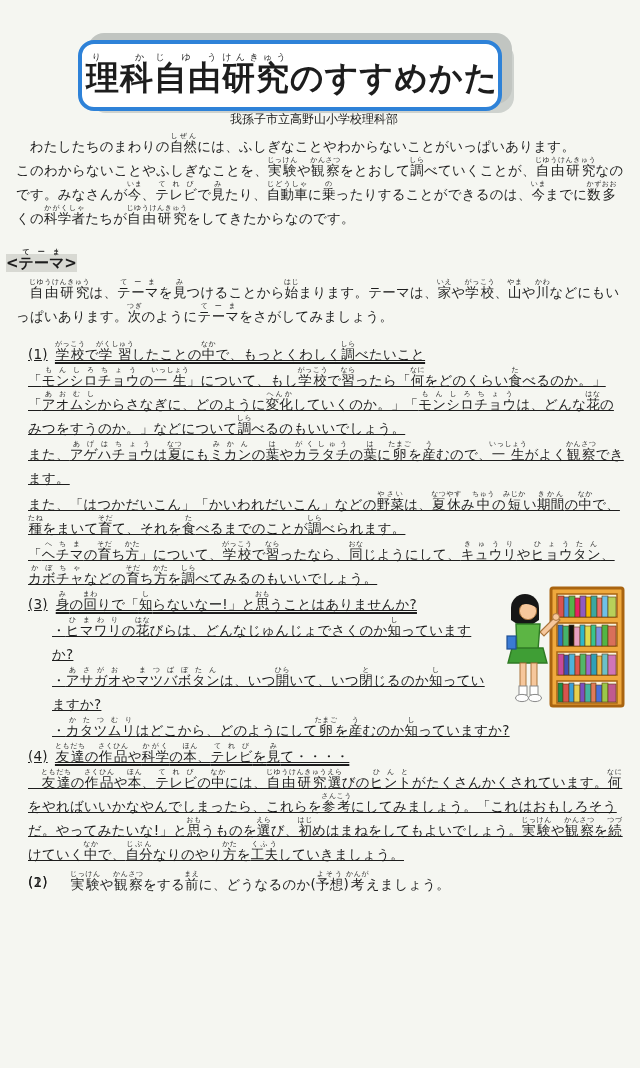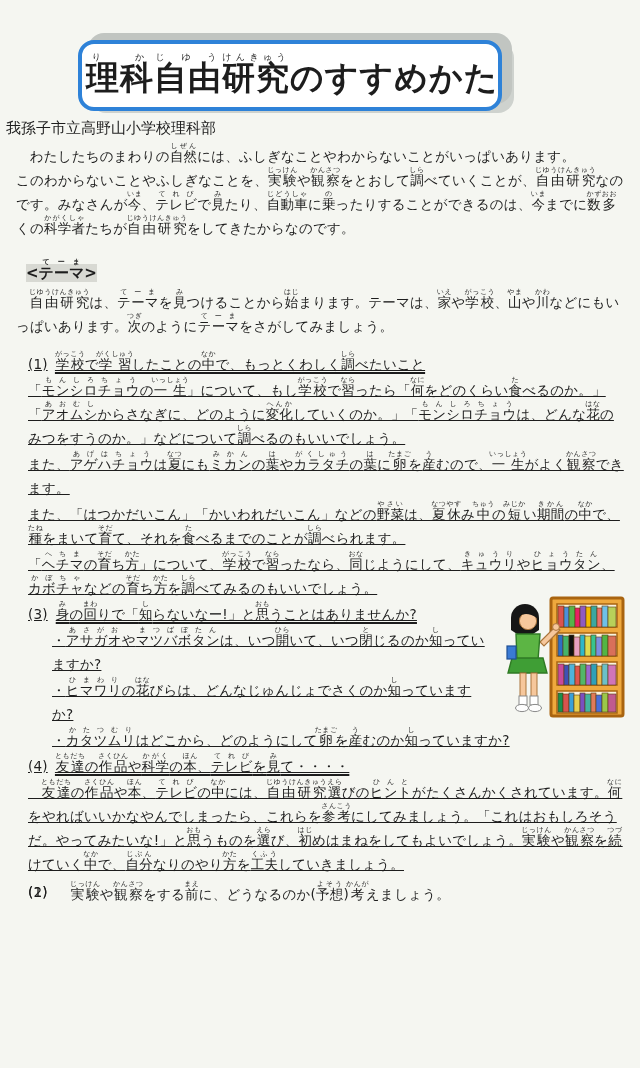--- a/index.html
+++ b/index.html
@@ -24,28 +24,28 @@
     box-shadow:10px -7px 0 var(--shadow-gray), 12px 2px 0 #ced2ce;
     text-align:center;
   }
   .title-box-1{width:424px;margin:40px 0 0 72px;padding:8px 4px 10px;}
   .title-box-2{width:186px;margin:14px 0 0 156px;padding:4px 2px 8px;}
   .title-text{margin:0;font-weight:600;line-height:1.15;white-space:nowrap;}
   .title-box-1 .title-text{font-size:33px;letter-spacing:1px;}
   .title-box-2 .title-text{font-size:25px;letter-spacing:1px;}
   .title-text rt{font-size:9px;font-weight:400;letter-spacing:4px;}
 
-  .byline{margin:8px 4px 4px 0;text-align:left;font-size:15px;font-weight:500;}
+  .byline{margin:0 4px 4px 0;text-align:center;font-size:12px;font-weight:500;}
 
   
   .jp{font-size:13.5px;line-height:24px;letter-spacing:0.2px;}
   ruby rt{font-size:7px;letter-spacing:0.5px;color:#2a2a2a;}
   .para{margin:4px 2px 0 10px;}
 
-  .sec-header{margin:18px 0 2px 20px;font-size:15px;font-weight:600;line-height:22px;}
+  .sec-header{margin:18px 0 2px 0;font-size:15px;font-weight:600;line-height:22px;}
   .hl{background:var(--highlight);}
 
   
   .t-items{margin-top:12px;}
   .t-item{margin-left:22px;text-decoration:underline;}
   .t-head{line-height:24px;}
   .t-num{margin-right:8px;}
   .ul{text-decoration:underline;text-decoration-thickness:1.5px;text-underline-offset:3px;}
   .t-body{}
   .t-bullet{margin-left:24px;}
@@ -159,22 +159,22 @@
       <path d="M18,62 L49,62 L53,77 L14,77 Z" fill="#3f9e35" stroke="#2f7a24" stroke-width="1.4"></path>
       <rect x="13" y="50" width="9" height="13" fill="#3a7bd5" stroke="#1f4f94" stroke-width="1.2"></rect>
       <rect x="26" y="77" width="6" height="24" fill="#f6c79c" stroke="#a9743c" stroke-width="1"></rect>
       <rect x="37" y="77" width="6" height="24" fill="#f6c79c" stroke="#a9743c" stroke-width="1"></rect>
       <rect x="25" y="100" width="8" height="9" fill="#ffffff" stroke="#8a8a8a" stroke-width="1"></rect>
       <rect x="36" y="100" width="8" height="9" fill="#ffffff" stroke="#8a8a8a" stroke-width="1"></rect>
       <ellipse cx="28" cy="112" rx="6.5" ry="3.6" fill="#fdfdfd" stroke="#8a8a8a" stroke-width="1"></ellipse>
       <ellipse cx="41" cy="112" rx="6.5" ry="3.6" fill="#fdfdfd" stroke="#8a8a8a" stroke-width="1"></ellipse>
     </g>
   </svg><span class="t-num">(3)</span><span class="ul"><ruby>身<rt>み</rt></ruby>の<ruby>回<rt>まわ</rt></ruby>りで「<ruby>知<rt>し</rt></ruby>らないなー!」と<ruby>思<rt>おも</rt></ruby>うことはありませんか?</span></div>
+        <div class="t-bullet">・<ruby>ヒマワリ<rt>ひまわり</rt></ruby>の<ruby>花<rt>はな</rt></ruby>びらは、どんなじゅんじょでさくのか<ruby>知<rt>し</rt></ruby>っていますか?</div>
         <div class="t-bullet">・<ruby>アサガオ<rt>あさがお</rt></ruby>や<ruby>マツバボタン<rt>まつばぼたん</rt></ruby>は、いつ<ruby>開<rt>ひら</rt></ruby>いて、いつ<ruby>閉<rt>と</rt></ruby>じるのか<ruby>知<rt>し</rt></ruby>っていますか?</div>
-        <div class="t-bullet">・<ruby>ヒマワリ<rt>ひまわり</rt></ruby>の<ruby>花<rt>はな</rt></ruby>びらは、どんなじゅんじょでさくのか<ruby>知<rt>し</rt></ruby>っていますか?</div>
         <div class="t-bullet">・<ruby>カタツムリ<rt>かたつむり</rt></ruby>はどこから、どのようにして<ruby>卵<rt>たまご</rt></ruby>を<ruby>産<rt>う</rt></ruby>むのか<ruby>知<rt>し</rt></ruby>っていますか?</div>
       </div>
       <div class="t-item">
         <div class="t-head"><span class="t-num">(4)</span><span class="ul"><ruby>友達<rt>ともだち</rt></ruby>の<ruby>作品<rt>さくひん</rt></ruby>や<ruby>科学<rt>かがく</rt></ruby>の<ruby>本<rt>ほん</rt></ruby>、<ruby>テレビ<rt>てれび</rt></ruby>を<ruby>見<rt>み</rt></ruby>て・・・・</span></div>
         <div class="t-body">　<ruby>友達<rt>ともだち</rt></ruby>の<ruby>作品<rt>さくひん</rt></ruby>や<ruby>本<rt>ほん</rt></ruby>、<ruby>テレビ<rt>てれび</rt></ruby>の<ruby>中<rt>なか</rt></ruby>には、<ruby>自由研究<rt>じゆうけんきゅう</rt></ruby><ruby>選<rt>えら</rt></ruby>びの<ruby>ヒント<rt>ひんと</rt></ruby>がたくさんかくされています。<ruby>何<rt>なに</rt></ruby>をやればいいかなやんでしまったら、これらを<ruby>参考<rt>さんこう</rt></ruby>にしてみましょう。「これはおもしろそうだ。やってみたいな!」と<ruby>思<rt>おも</rt></ruby>うものを<ruby>選<rt>えら</rt></ruby>び、<ruby>初<rt>はじ</rt></ruby>めはまねをしてもよいでしょう。<ruby>実験<rt>じっけん</rt></ruby>や<ruby>観察<rt>かんさつ</rt></ruby>を<ruby>続<rt>つづ</rt></ruby>けていく<ruby>中<rt>なか</rt></ruby>で、<ruby>自分<rt>じぶん</rt></ruby>なりのやり<ruby>方<rt>かた</rt></ruby>を<ruby>工夫<rt>くふう</rt></ruby>していきましょう。</div>
       </div>
     </div>
 
 
   <div class="jp n-items">

